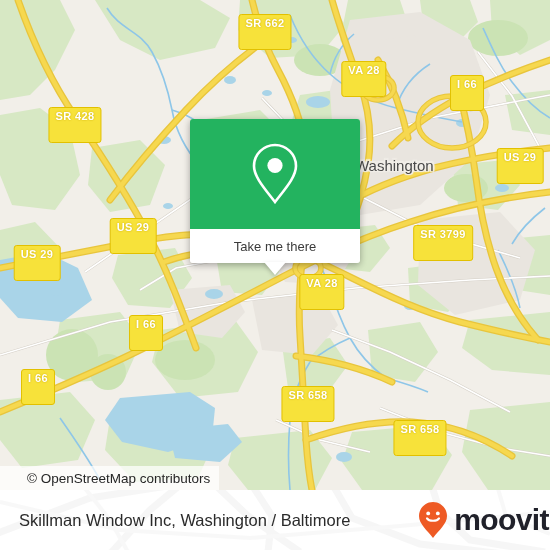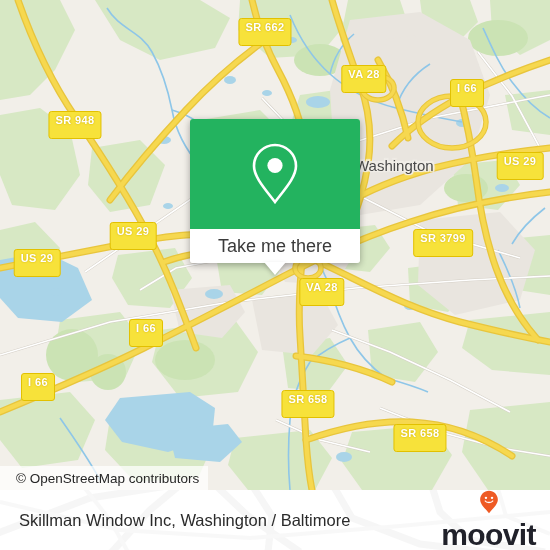--- a/index.html
+++ b/index.html
@@ -34,21 +34,21 @@
   .shield {
     position: absolute;
     background: #f7e23a;
     border: 1.5px solid #e2c000;
     border-radius: 3px;
     color: #ffffff;
     font-size: 11px;
     font-weight: bold;
     letter-spacing: .4px;
     line-height: 1;
-    padding: 3px 6px 12px 6px;
+    padding: 3px 6px 20px 6px;
     white-space: nowrap;
     text-shadow: 0 0 2px #caa900;
     transform: translate(-50%, -50%);
     font-family: "Liberation Sans", sans-serif;
   }
 
   
   .place-label {
     position: absolute;
     transform: translate(0, -50%);
@@ -83,21 +83,21 @@
   }
   #popup-footer {
     position: relative;
     height: 34px;
     background: #ffffff;
     border-radius: 0 0 3px 3px;
     display: flex;
     align-items: center;
     justify-content: center;
     color: #3b3b3b;
-    font-size: 18px;
+    font-size: 13px;
   }
   #popup-tail {
     position: absolute;
     left: 85px;
     top: 143px;
     width: 0; height: 0;
     margin-left: -11px;
     border-left: 11px solid transparent;
     border-right: 11px solid transparent;
     border-top: 13px solid #ffffff;
@@ -105,21 +105,21 @@
   }
 
   
   #attribution {
     position: absolute;
     left: 0;
     top: 466px;
     height: 24px;
     display: flex;
     align-items: center;
-    padding: 0 9px 0 16px;
+    padding: 0 9px 0 27px;
     background: rgba(255,255,255,.72);
     color: #262626;
     font-size: 13.5px;
     white-space: nowrap;
     font-family: "Liberation Sans", sans-serif;
   }
 
   
   #bottom-bar {
     position: absolute;
@@ -142,27 +142,26 @@
     top: 0;
     height: 60px;
     display: flex;
     align-items: center;
     color: #2b2b2b;
     font-size: 16.5px;
     white-space: nowrap;
   }
   #moovit-logo {
     position: absolute;
-    right: 14px;
+    right: 1px;
     top: 0;
     height: 60px;
     display: flex;
     align-items: center;
     gap: 6px;
-    flex-direction: column;
   }
   #moovit-wordmark {
     color: #20212a;
     font-size: 30px;
     font-weight: bold;
     letter-spacing: -.6px;
     line-height: 1;
   }
 </style>
 </head>
@@ -337,21 +336,21 @@
           <ellipse cx="378" cy="88" rx="16" ry="12"></ellipse>
         </g>
       </g>
     </svg>
 
     <div class="place-label" style="left:355px; top:165px;">Washington</div>
 
     <div class="shield" style="left:265px; top:32px;">SR 662</div>
     <div class="shield" style="left:364px; top:79px;">VA 28</div>
     <div class="shield" style="left:467px; top:93px;">I 66</div>
-    <div class="shield" style="left:75px;  top:125px;">SR 948</div>
+    <div class="shield" style="left:75px;  top:125px;">SR 428</div>
     <div class="shield" style="left:520px; top:166px;">US 29</div>
     <div class="shield" style="left:133px; top:236px;">US 29</div>
     <div class="shield" style="left:443px; top:243px;">SR 3799</div>
     <div class="shield" style="left:37px;  top:263px;">US 29</div>
     <div class="shield" style="left:322px; top:292px;">VA 28</div>
     <div class="shield" style="left:146px; top:333px;">I 66</div>
     <div class="shield" style="left:38px;  top:387px;">I 66</div>
     <div class="shield" style="left:308px; top:404px;">SR 658</div>
     <div class="shield" style="left:420px; top:438px;">SR 658</div>
 

